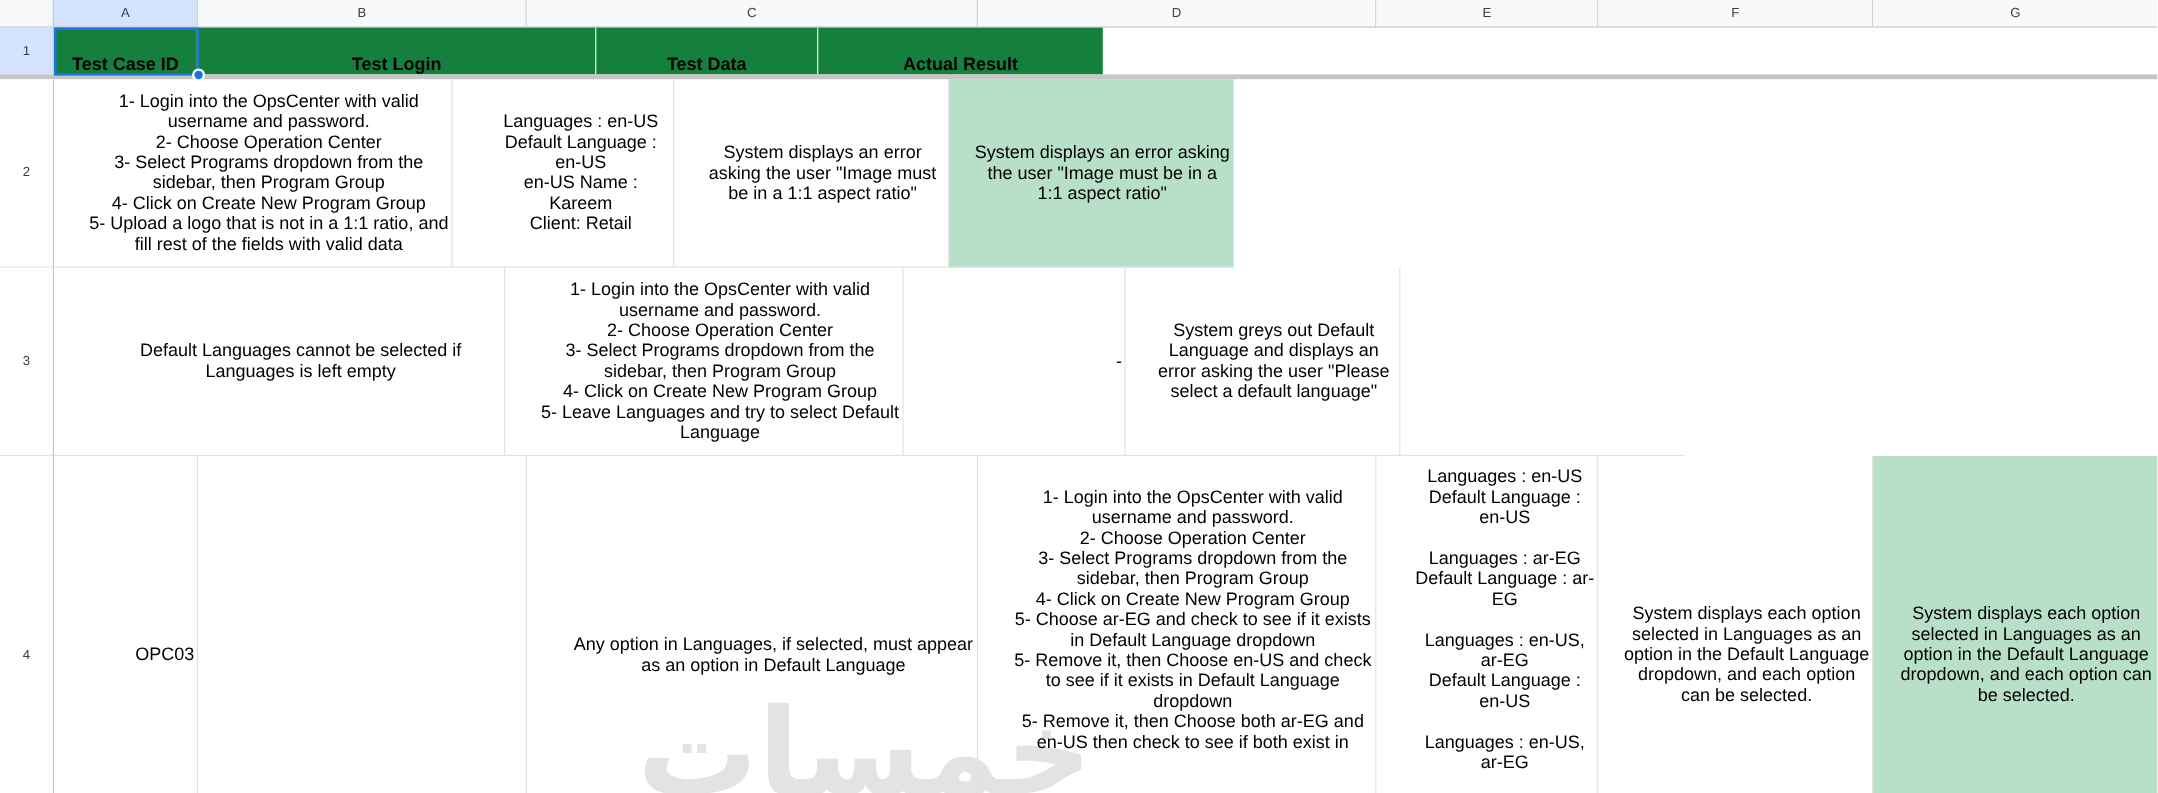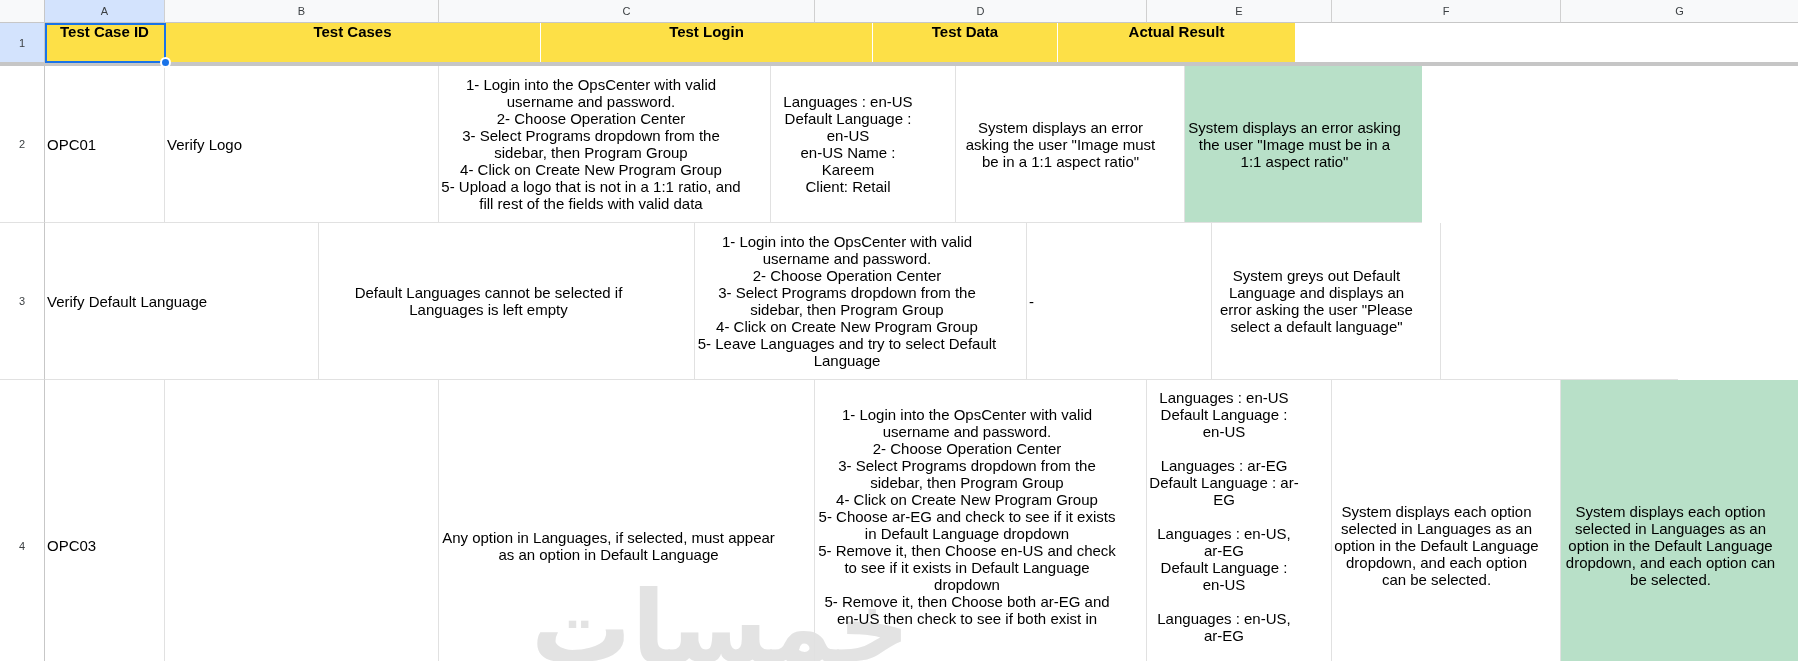--- a/index.html
+++ b/index.html
@@ -15,25 +15,25 @@
   .lcell.sel{background:#d3e3fd;}
   
   .gcell{position:absolute;left:0;width:45px;box-sizing:border-box;background:#ffffff;
          border-right:1px solid #c7c7c7;border-bottom:1px solid #e1e1e1;
          display:flex;align-items:center;justify-content:center;font-size:11px;color:#3c4043;z-index:2;}
   .gcell.sel{background:#d3e3fd;border-bottom:none;}
   
   .main{position:absolute;left:45px;top:23px;width:1753px;z-index:2;}
   .row{display:flex;}
   .cell{box-sizing:border-box;border-right:1px solid #e1e1e1;border-bottom:1px solid #e1e1e1;
-        display:flex;align-items:center;justify-content:flex-start;text-align:center;
+        display:flex;align-items:center;justify-content:flex-end;text-align:center;
         font-size:15px;line-height:17px;overflow:hidden;padding:2px;background:transparent;}
   .t{display:inline-block;white-space:pre-wrap;}
-  .hcell{box-sizing:border-box;background:#fde047;border-right:1px solid #ffffff;
-         display:flex;align-items:flex-start;justify-content:center;text-align:center;
+  .hcell{box-sizing:border-box;background:#15803d;border-right:1px solid #ffffff;
+         display:flex;align-items:flex-end;justify-content:center;text-align:center;
          font-size:15px;font-weight:bold;overflow:hidden;}
   .cA{width:120px}.cB{width:274px}.cC{width:376px}.cD{width:332px}.cE{width:185px}.cF{width:229px}.cG{width:237px}
   .tB{max-width:266px}.tC{max-width:335px}.tD{max-width:300px}.tE{max-width:150px}.tF{max-width:205px}.tG{max-width:215px}
   .hrow{height:39px;}
   .spacer{height:4px;}
   .r2,.r3{height:157px;}
   .r4{height:332px;}
   .r4 .padB{padding-bottom:60px;}
   .bg-green{background:#b8e0c8;}
   .last{border-right:none;}
@@ -93,42 +93,33 @@
   <div class="gcell" style="top:380px;height:332px;border-bottom:none;">
       <span>4</span>
     </div>
 
   <div class="main">
 
     <div class="row hrow">
       <div class="hcell cA">
           <span class="t">Test Case ID</span>
         </div>
-      <div class="hcell cC">
-          <span class="t">Test Cases</span>
-        </div>
       <div class="hcell cD">
           <span class="t">Test Login</span>
         </div>
       <div class="hcell cE">
           <span class="t">Test Data</span>
         </div>
       <div class="hcell cG last">
           <span class="t">Actual Result</span>
         </div>
     </div>
     <div class="spacer"></div>
 
     <div class="row r2">
-      <div class="cell cA">
-          <span class="t">OPC01</span>
-        </div>
-      <div class="cell cB">
-          <span class="t tB">Verify Logo</span>
-        </div>
       <div class="cell cD">
           <span class="t tD">1- Login into the OpsCenter with valid username and password.
 2- Choose Operation Center
 3- Select Programs dropdown from the sidebar, then Program Group
 4- Click on Create New Program Group
 5- Upload a logo that is not in a 1:1 ratio, and fill rest of the fields with valid data</span>
         </div>
       <div class="cell cE">
           <span class="t tE">Languages : en-US
 Default Language : en-US
@@ -137,23 +128,20 @@
         </div>
       <div class="cell cF">
           <span class="t tF">System displays an error asking the user "Image must be in a 1:1 aspect ratio"</span>
         </div>
       <div class="cell cG last bg-green">
           <span class="t tG">System displays an error asking the user "Image must be in a 1:1 aspect ratio"</span>
         </div>
     </div>
 
     <div class="row r3">
-      <div class="cell cB">
-          <span class="t tB">Verify Default Language</span>
-        </div>
       <div class="cell cC">
           <span class="t tC">Default Languages cannot be selected if Languages is left empty</span>
         </div>
       <div class="cell cD">
           <span class="t tD">1- Login into the OpsCenter with valid username and password.
 2- Choose Operation Center
 3- Select Programs dropdown from the sidebar, then Program Group
 4- Click on Create New Program Group
 5- Leave Languages and try to select Default Language</span>
         </div>

